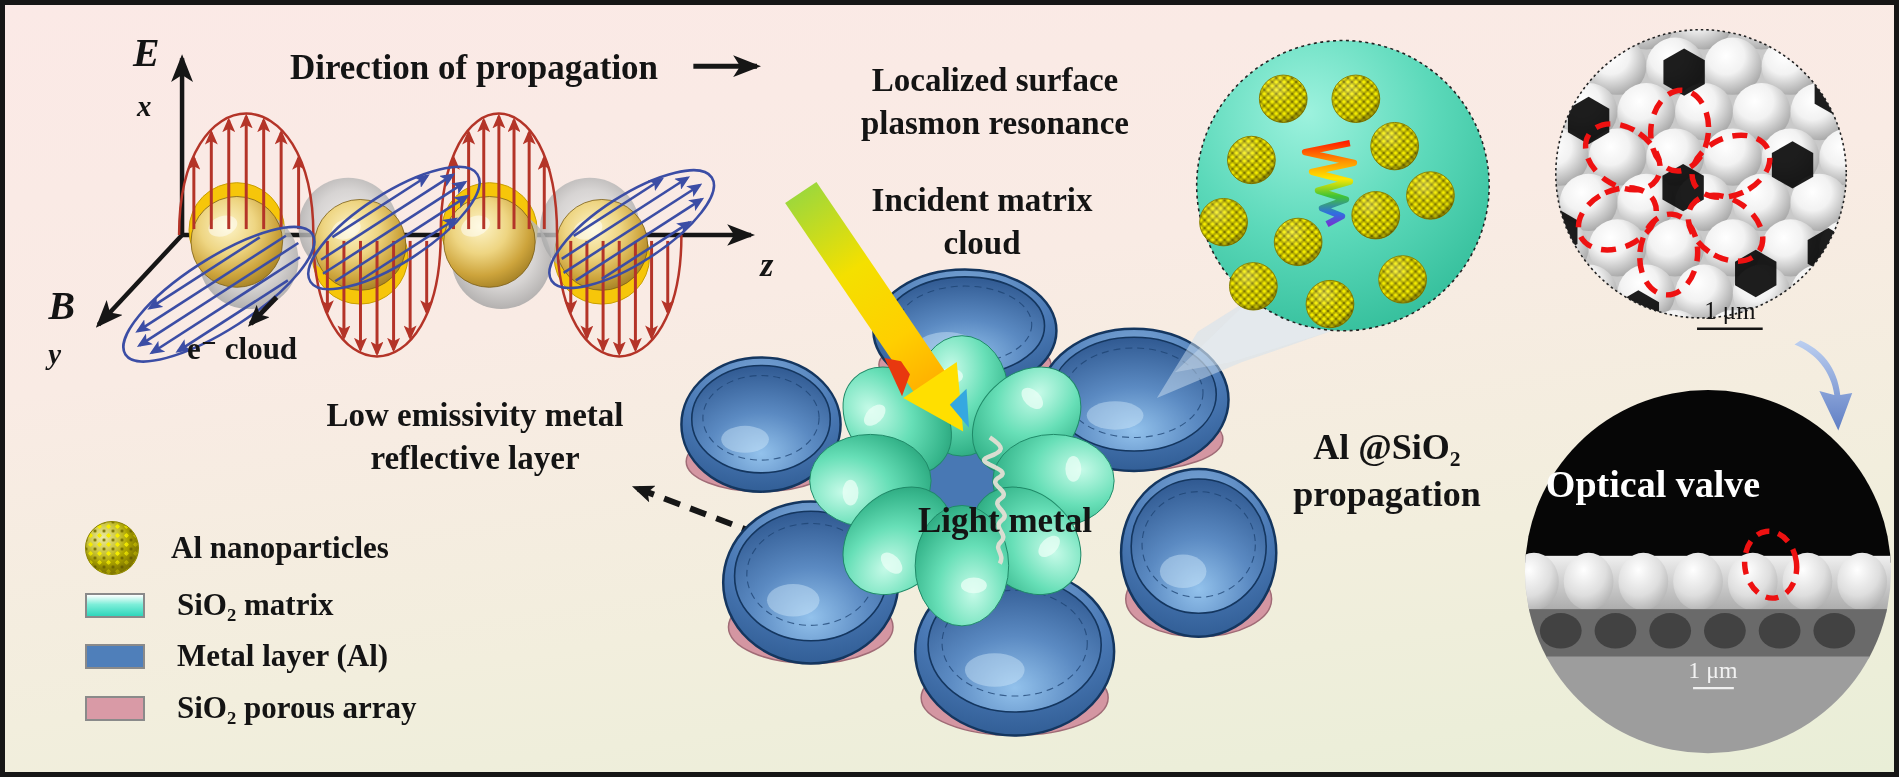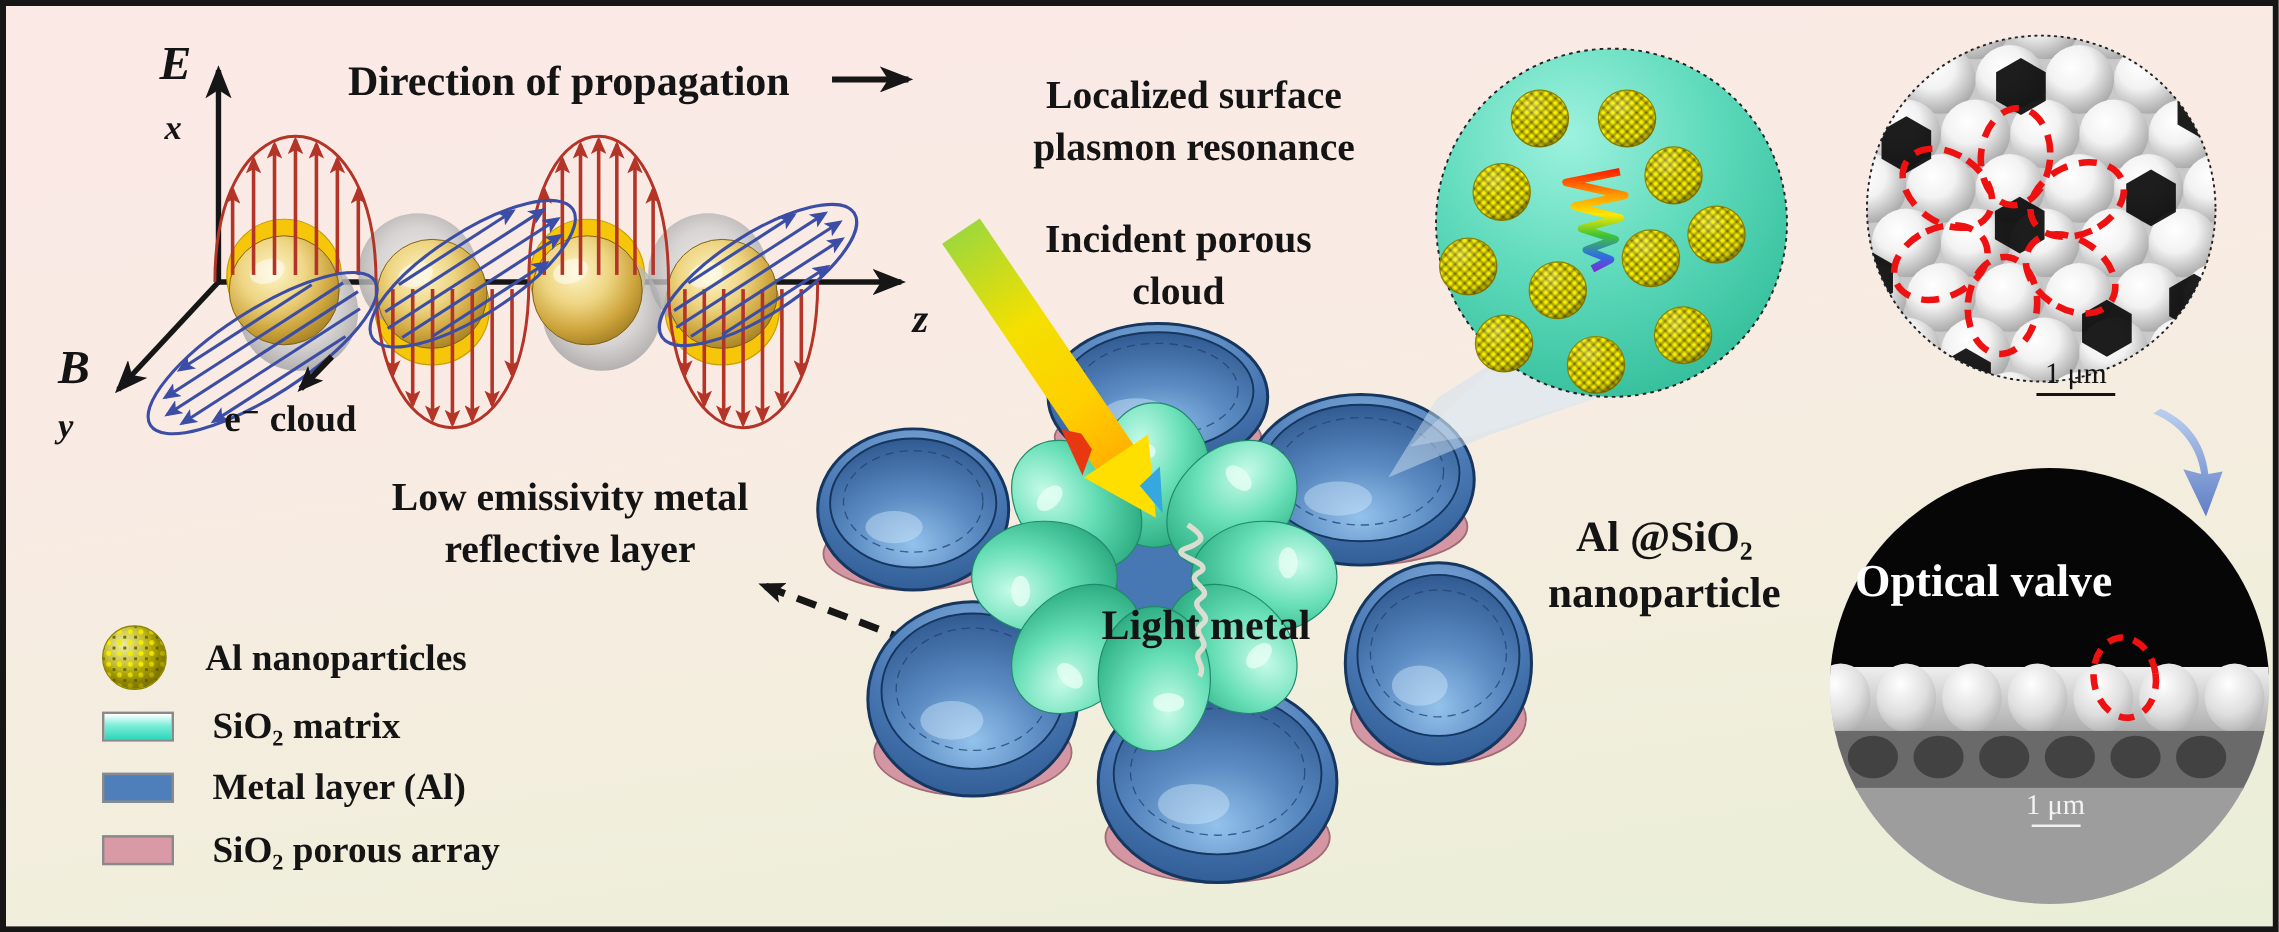--- a/index.html
+++ b/index.html
@@ -460,36 +460,36 @@
 </svg>
 
 <div class="t" style="left:469px;top:63px;font-size:35px;">Direction of propagation</div>
 
 <div class="t" style="left:990px;top:97px;font-size:33px;">
   <div>Localized surface</div>
   <div>plasmon resonance</div>
 </div>
 
 <div class="t" style="left:977px;top:217px;font-size:33px;">
-  <div>Incident porous</div>
+  <div>Incident matrix</div>
   <div>cloud</div>
 </div>
 
 <div class="t" style="left:237px;top:344px;font-size:31px;">e⁻ cloud</div>
 
 <div class="t" style="left:470px;top:432px;font-size:33px;">
   <div>Low emissivity metal</div>
   <div>reflective layer</div>
 </div>
 
 <div class="t" style="left:1000px;top:516px;font-size:35px;">Light metal</div>
 
 <div class="t" style="left:1366px;top:466px;font-size:36px;margin-left:16px;">
   <div>Al @SiO₂</div>
-  <div>nanoparticle</div>
+  <div>propagation</div>
 </div>
 
 <div class="t" style="left:1648px;top:480px;font-size:38px;color:#ffffff;">Optical valve</div>
 
 <div>
   <div class="leg-row" style="top:543px;">
     <span class="sw-np"></span>
     <span class="leg-label">Al nanoparticles</span>
   </div>
   <div class="leg-row" style="top:600px;">

